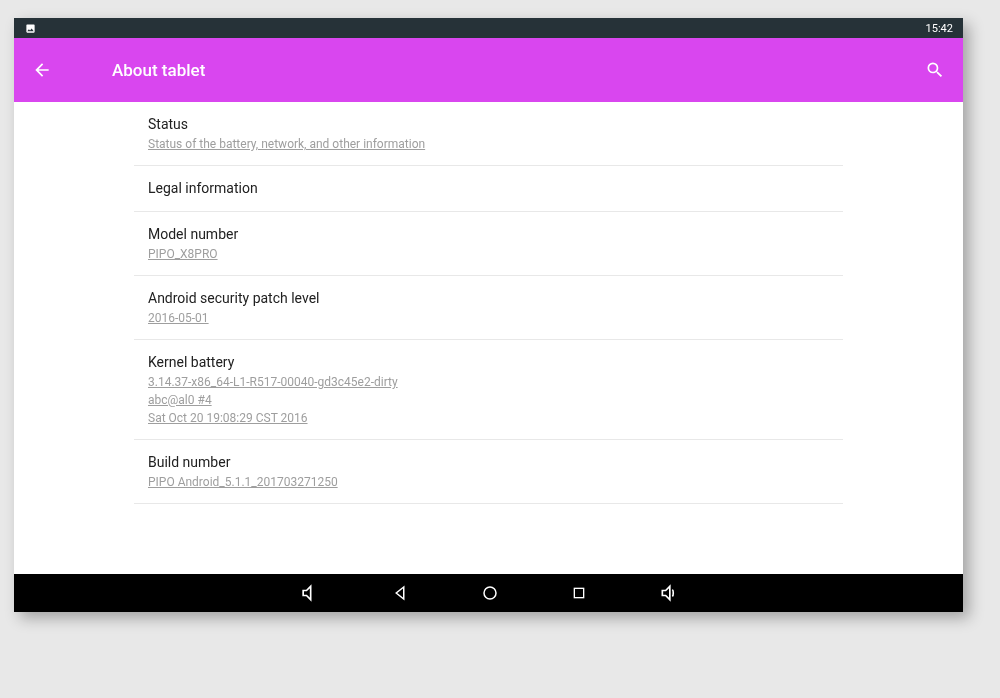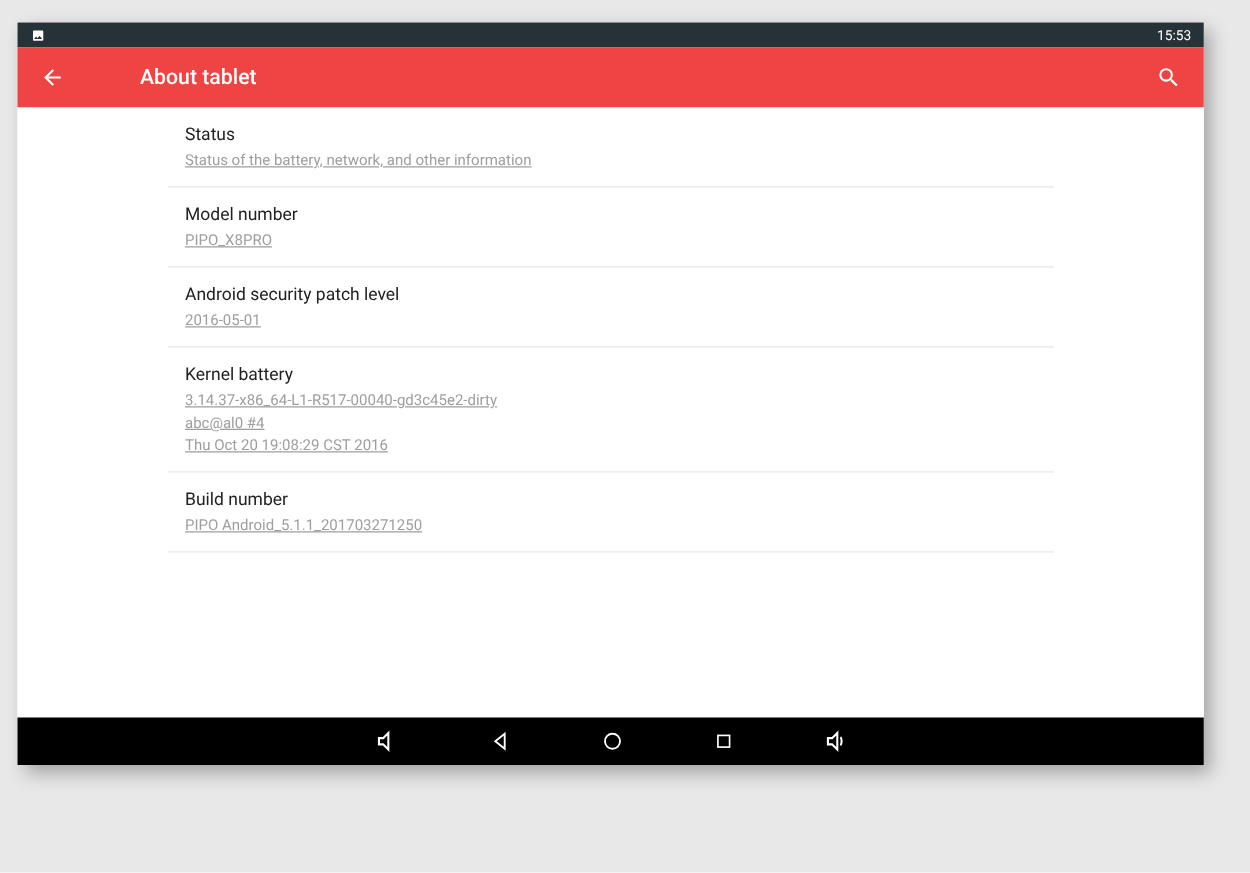--- a/index.html
+++ b/index.html
@@ -26,22 +26,22 @@
     display: flex;
     align-items: center;
     justify-content: space-between;
     padding: 0 10px;
     color: #fff;
     font-size: 11px;
   }
   .status-left { display: flex; align-items: center; }
   .status-right { display: flex; align-items: center; }
   .action-bar {
-    height: 48px;
-    background: #ef4444;
+    height: 64px;
+    background: #d946ef;
     display: flex;
     align-items: center;
     padding: 0 18px;
     color: #fff;
   }
   .action-bar .title {
     font-size: 17px;
     font-weight: 500;
     margin-left: 60px;
   }
@@ -96,21 +96,21 @@
 
   <div class="status-bar">
     <div class="status-left">
       <span class="icon-btn">
         <svg width="13" height="11" viewBox="0 0 24 24" fill="#fff">
             <path d="M21 19V5c0-1.1-.9-2-2-2H5c-1.1 0-2 .9-2 2v14c0 1.1.9 2 2 2h14c1.1 0 2-.9 2-2zM8.5 13.5l2.5 3.01L14.5 12l4.5 6H5l3.5-4.5z"></path>
           </svg>
       </span>
     </div>
     <div class="status-right">
-      <span>15:53</span>
+      <span>15:42</span>
     </div>
   </div>
 
   <div class="action-bar">
     <span class="icon-btn">
       <svg width="20" height="20" viewBox="0 0 24 24" fill="#fff">
           <path d="M20 11H7.83l5.59-5.59L12 4l-8 8 8 8 1.41-1.41L7.83 13H20v-2z"></path>
         </svg>
     </span>
     <span class="title">About tablet</span>
@@ -122,38 +122,41 @@
     </span>
   </div>
 
   <div class="content">
 
     <div class="row">
       <div class="primary">Status</div>
       <div class="secondary">Status of the battery, network, and other information</div>
     </div>
 
+    <div class="row">
+      <div class="primary">Legal information</div>
+    </div>
 
 
     <div class="row">
       <div class="primary">Model number</div>
       <div class="secondary">PIPO_X8PRO</div>
     </div>
 
 
     <div class="row">
       <div class="primary">Android security patch level</div>
       <div class="secondary">2016-05-01</div>
     </div>
 
     <div class="row">
       <div class="primary">Kernel battery</div>
       <div class="secondary">3.14.37-x86_64-L1-R517-00040-gd3c45e2-dirty
 abc@al0 #4
-Thu Oct 20 19:08:29 CST 2016</div>
+Sat Oct 20 19:08:29 CST 2016</div>
     </div>
 
     <div class="row">
       <div class="primary">Build number</div>
       <div class="secondary">PIPO Android_5.1.1_201703271250</div>
     </div>
 
   </div>
 
   <div class="nav-bar">

